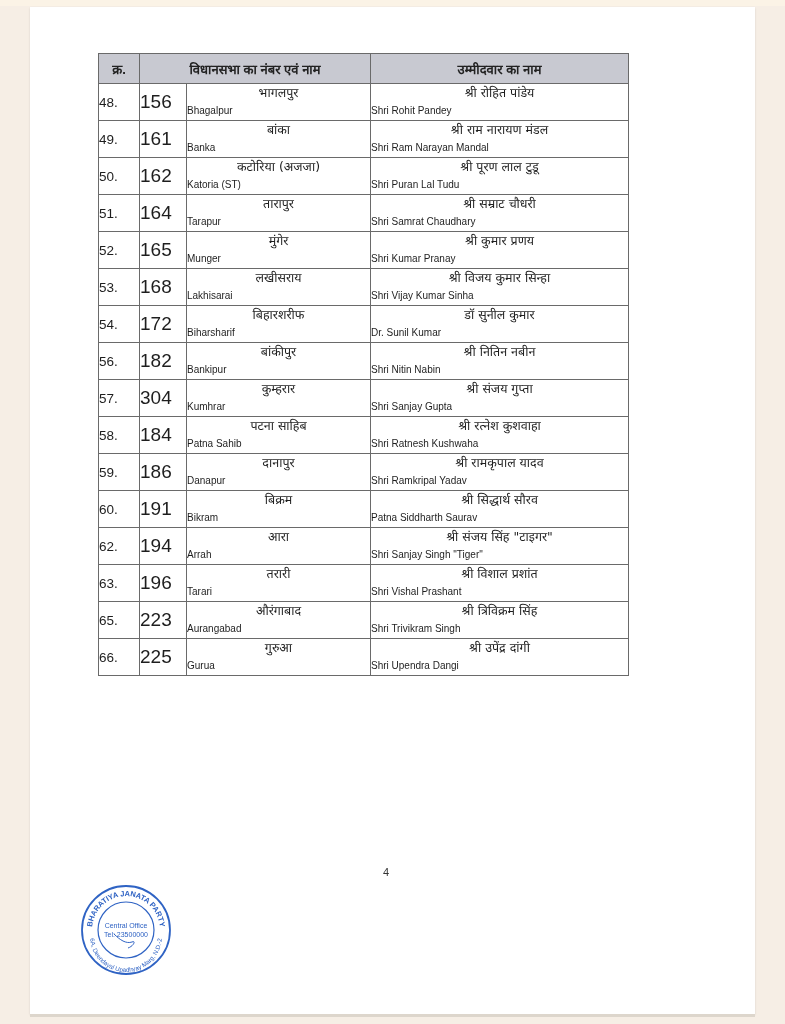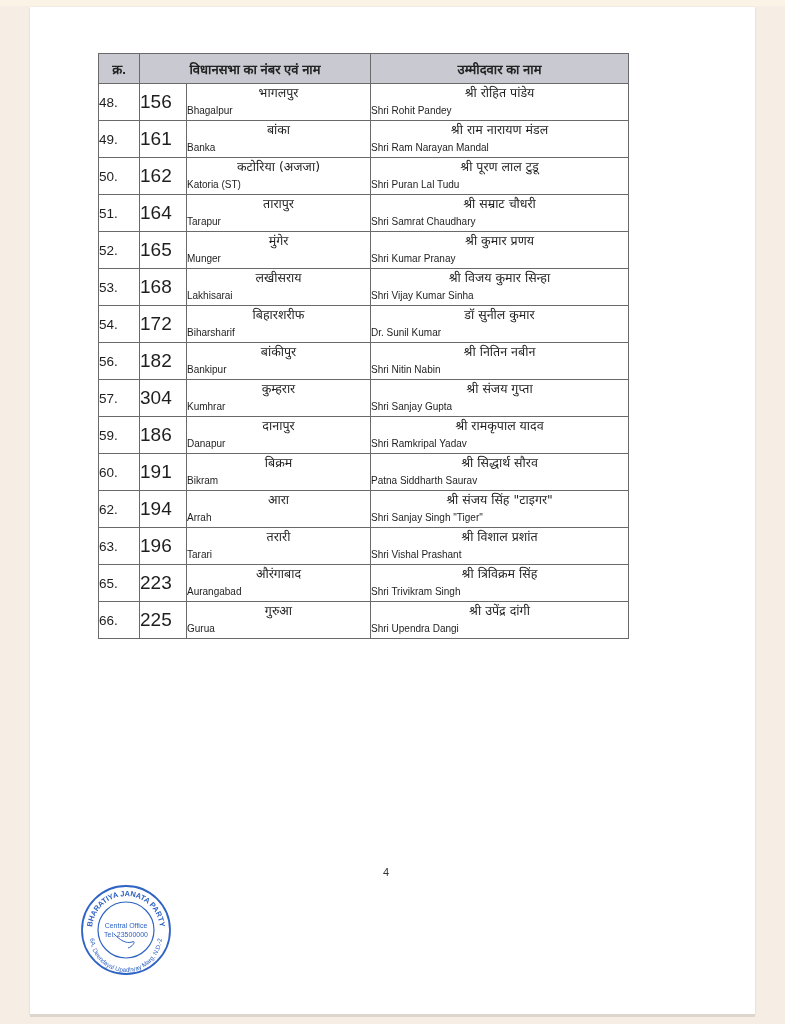--- a/index.html
+++ b/index.html
@@ -179,20 +179,32 @@
       <tr>
         <td class="sno">57.</td>
         <td class="acno">304</td>
         <td class="acname">
           <span class="hi">कुम्हरार</span>
           <span class="en">Kumhrar</span>
         </td>
         <td class="cand">
           <span class="hi">श्री संजय गुप्ता</span>
           <span class="en">Shri Sanjay Gupta</span>
+        </td>
+      </tr>
+      <tr>
+        <td class="sno">58.</td>
+        <td class="acno">184</td>
+        <td class="acname">
+          <span class="hi">पटना साहिब</span>
+          <span class="en">Patna Sahib</span>
+        </td>
+        <td class="cand">
+          <span class="hi">श्री रत्नेश कुशवाहा</span>
+          <span class="en">Shri Ratnesh Kushwaha</span>
         </td>
       </tr>
       <tr>
         <td class="sno">59.</td>
         <td class="acno">186</td>
         <td class="acname">
           <span class="hi">दानापुर</span>
           <span class="en">Danapur</span>
         </td>
         <td class="cand">

